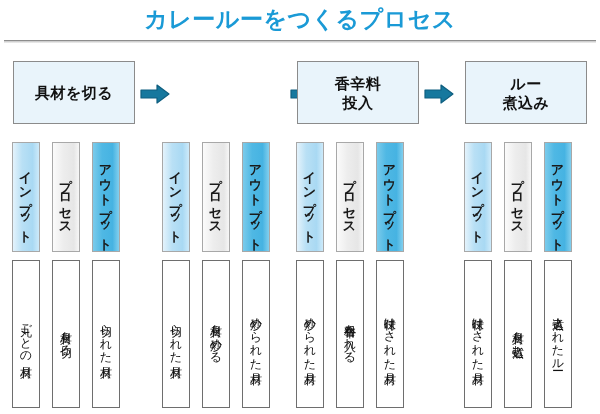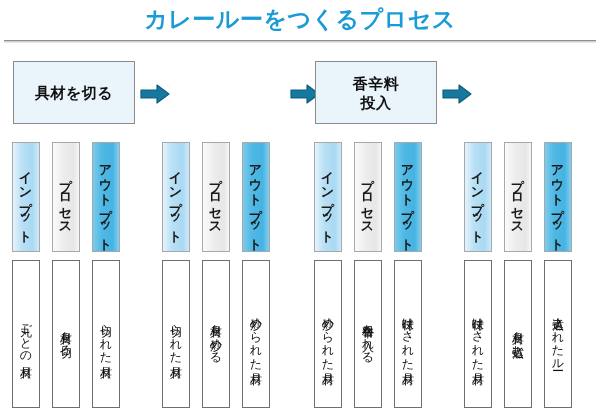--- a/index.html
+++ b/index.html
@@ -54,21 +54,21 @@
   }
 
   .stage {
     position: absolute;
     top: 0;
     width: 140px;
     height: 370px;
   }
   .stage-0 { left: 8px; }
   .stage-1 { left: 158px; }
-  .stage-2 { left: 310px; }
+  .stage-2 { left: 292px; }
   .stage-3 { left: 460px; }
 
   
   .proc-box {
     position: absolute;
     top: 17px;
     left: 5px;
     width: 122px;
     height: 63px;
     box-sizing: border-box;
@@ -234,20 +234,24 @@
       <div class="tag tag-output">アウトプット</div>
     </div>
     <div class="content-row">
       <div class="cbox cbox-0">炒められた具材</div>
       <div class="cbox cbox-1">香辛料を入れる</div>
       <div class="cbox cbox-2">味付けされた具材</div>
     </div>
   </div>
 
   <div class="stage stage-3">
+    <div class="proc-box">
+      <div class="proc-label">ルー
+煮込み</div>
+    </div>
     <div class="tag-row">
       <div class="tag tag-input">インプット</div>
       <div class="tag tag-process">プロセス</div>
       <div class="tag tag-output">アウトプット</div>
     </div>
     <div class="content-row">
       <div class="cbox cbox-0">味付けされた具材</div>
       <div class="cbox cbox-1">具材を煮込む</div>
       <div class="cbox cbox-2">煮込まれたルー</div>
     </div>

